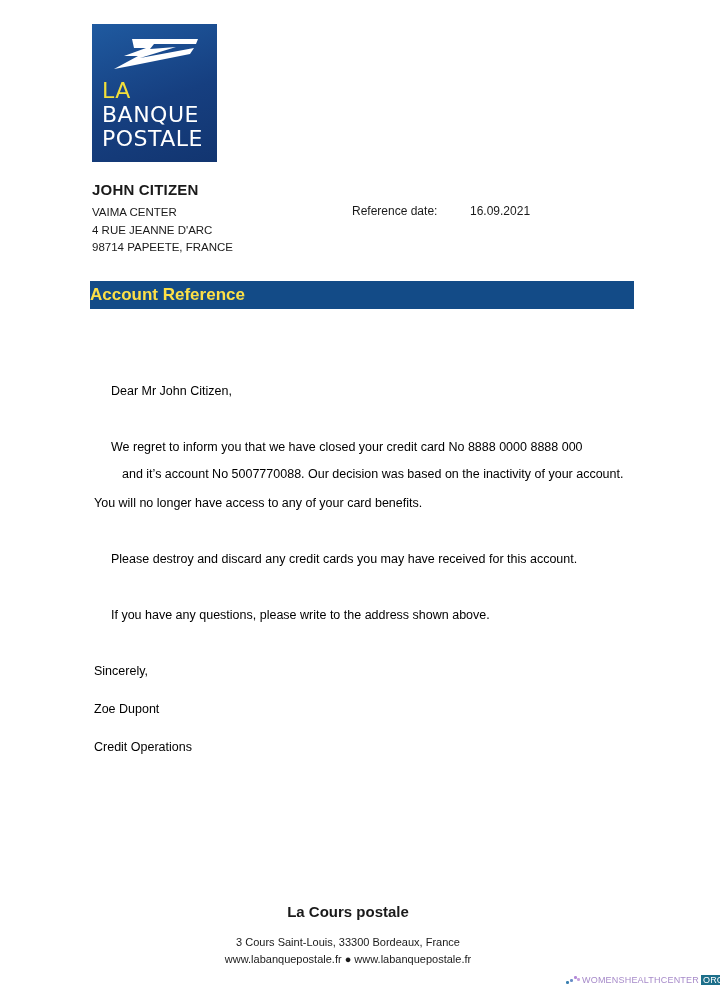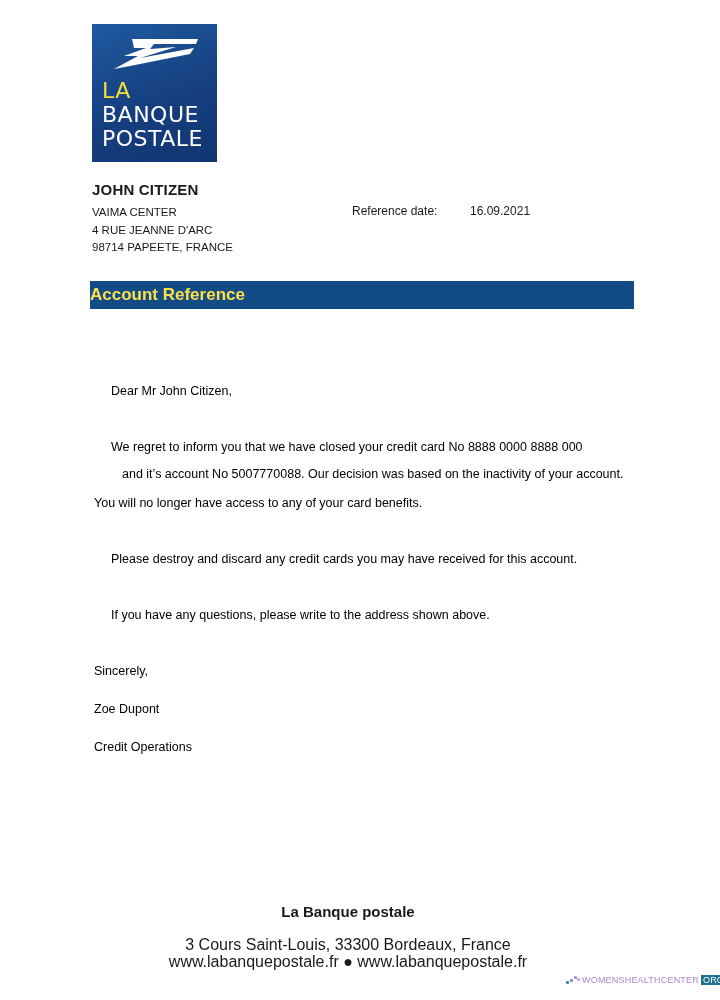--- a/index.html
+++ b/index.html
@@ -24,21 +24,21 @@
     .meta .row { display: flex; }
     .meta .label { width: 118px; }
     .section-bar {
       position: absolute; left: 90px; top: 281px; width: 544px; height: 28px;
       background: #134b87; color: #fde047; font-weight: bold; font-size: 17px;
       line-height: 28px; box-sizing: border-box;
     }
     .body-text { position: absolute; left: 94px; font-size: 12.5px; color: #000000; }
     .indent { padding-left: 17px; }
     .footer-title { position: absolute; left: 0; width: 696px; top: 903px; text-align: center; font-weight: bold; font-size: 15px; }
-    .footer-line { position: absolute; left: 0; width: 696px; text-align: center; font-size: 16px; }
+    .footer-line { position: absolute; left: 0; width: 696px; text-align: center; font-size: 11px; }
     .watermark { position: absolute; left: 566px; top: 975px; display: flex; align-items: center; font-size: 9px; color: #a68ac9; letter-spacing: 0.2px; }
     .watermark .dots { width: 14px; height: 10px; position: relative; margin-right: 2px; }
     .watermark .dots span { position: absolute; width: 2.5px; height: 2.5px; border-radius: 50%; }
     .watermark .org { background: #1d6f8a; color: #fff; padding: 0 2px; margin-left: 2px; font-size: 9px; }
   </style>
 </head>
 <body>
 
 <div class="logo">
   <svg width="90" height="40" viewBox="0 0 90 40">
@@ -73,21 +73,21 @@
 <div class="body-text" style="top:467px;margin-left:28px;">and it’s account No 5007770088. Our decision was based on the inactivity of your account.</div>
 <div class="body-text" style="top:496px;">You will no longer have access to any of your card benefits.</div>
 
 <div class="body-text indent" style="top:552px;">Please destroy and discard any credit cards you may have received for this account.</div>
 <div class="body-text indent" style="top:608px;">If you have any questions, please write to the address shown above.</div>
 
 <div class="body-text" style="top:664px;">Sincerely,</div>
 <div class="body-text" style="top:702px;">Zoe Dupont</div>
 <div class="body-text" style="top:740px;">Credit Operations</div>
 
-<div class="footer-title">La Banque postale</div>
+<div class="footer-title">La Cours postale</div>
 <div class="footer-line" style="top:936px;">3 Cours Saint-Louis, 33300 Bordeaux, France</div>
 <div class="footer-line" style="top:953px;">www.labanquepostale.fr ● www.labanquepostale.fr</div>
 
 <div class="watermark">
   <div class="dots">
     <span style="left:0;top:6px;background:#3a7fb0;"></span>
     <span style="left:4px;top:4px;background:#6a8fc8;"></span>
     <span style="left:8px;top:1px;background:#b38ad8;"></span>
     <span style="left:11px;top:3px;background:#c9a3e0;"></span>
   </div>

